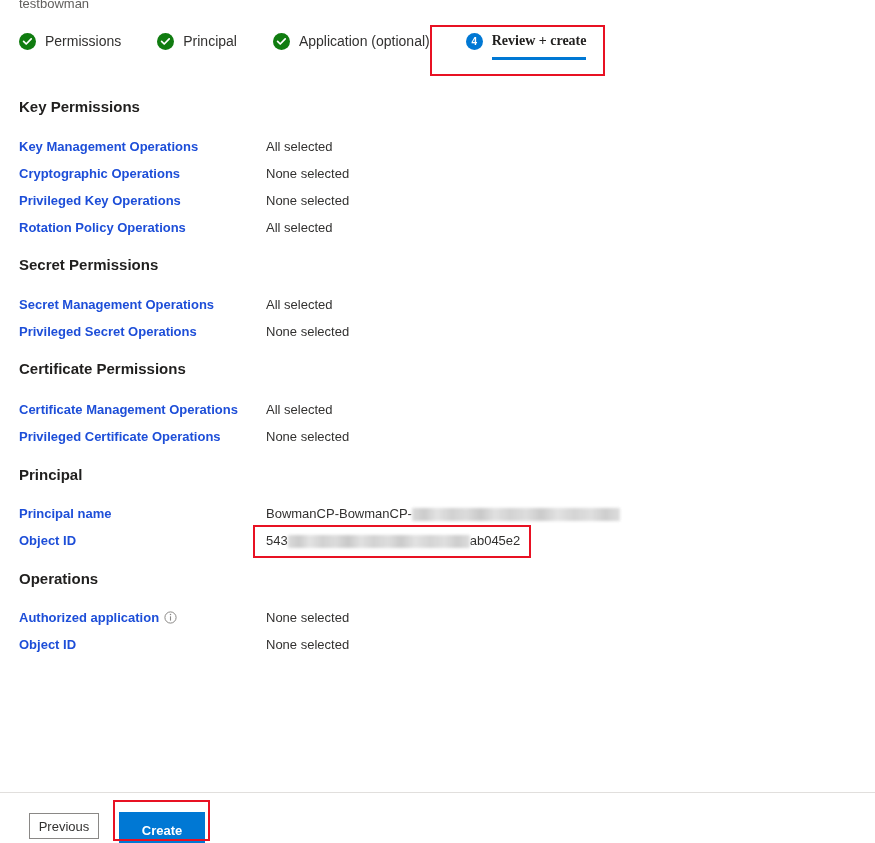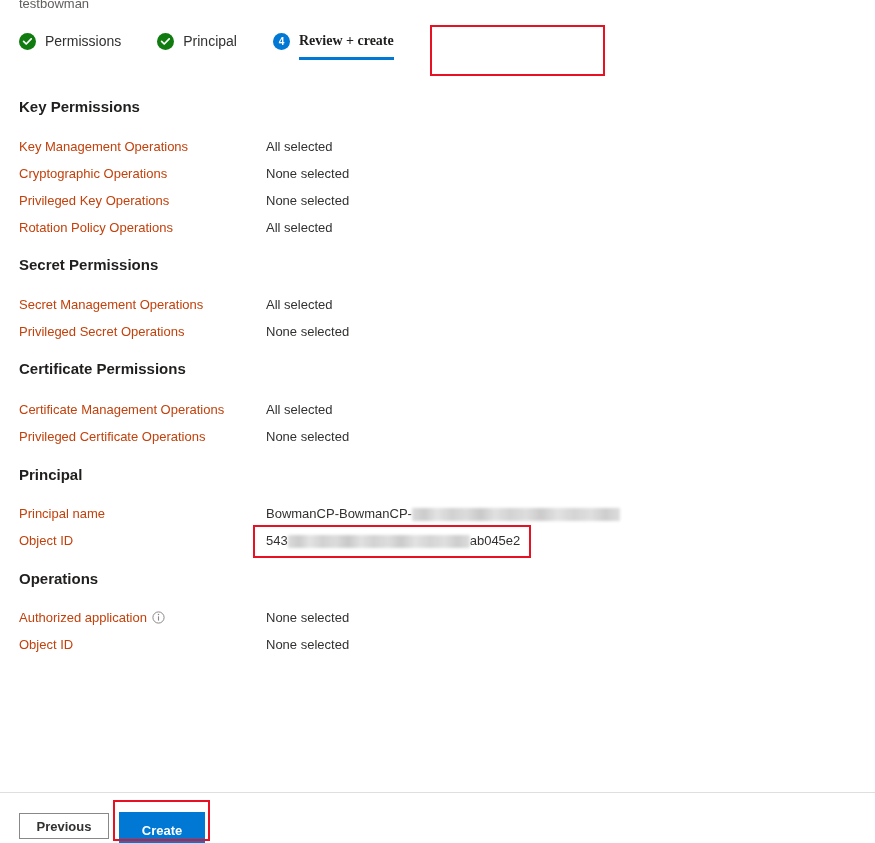--- a/index.html
+++ b/index.html
@@ -102,21 +102,22 @@
     height: 20px;
     font-size: 13px;
     line-height: 20px;
     color: #323130;
   }
   .row .label {
     position: absolute;
     left: 0;
     top: 0;
     white-space: nowrap;
-    color: #c2410c;
+    color: #1d4ed8;
+    font-weight: bold;
   }
   .row .value {
     position: absolute;
     left: 247px;
     top: 0;
     white-space: nowrap;
     color: #323130;
   }
 
   
@@ -157,28 +158,27 @@
     font-family: "Liberation Sans", sans-serif;
     font-size: 13px;
     line-height: 1;
     display: flex;
     align-items: center;
     justify-content: center;
     box-sizing: border-box;
     cursor: pointer;
   }
   .btn-previous {
-    left: 19px;
+    left: 29px;
     top: 813px;
-    width: 90px;
+    width: 70px;
     height: 26px;
     background: #ffffff;
     border: 1px solid #8a8886;
     color: #323130;
-    font-weight: bold;
   }
   .btn-create {
     left: 119px;
     top: 812px;
     width: 86px;
     height: 36px;
     background: #0078d4;
     border: 1px solid #0078d4;
     color: #ffffff;
     font-weight: bold;
@@ -215,20 +215,29 @@
   <div class="tab">
     <span class="tab-badge done">
       <svg width="11" height="11" viewBox="0 0 11 11" aria-hidden="true">
         <path d="M1.6 5.4 L4.2 8.0 L9.2 2.8" fill="none" stroke="#ffffff" stroke-width="1.7" stroke-linecap="round" stroke-linejoin="round"></path>
       </svg>
     </span>
     <span class="tab-label">Principal</span>
 
   </div>
 
+  <div class="tab">
+    <span class="tab-badge done">
+      <svg width="11" height="11" viewBox="0 0 11 11" aria-hidden="true">
+        <path d="M1.6 5.4 L4.2 8.0 L9.2 2.8" fill="none" stroke="#ffffff" stroke-width="1.7" stroke-linecap="round" stroke-linejoin="round"></path>
+      </svg>
+    </span>
+    <span class="tab-label">Application (optional)</span>
+
+  </div>
 
   <div class="tab active">
     <span class="tab-badge current">4</span>
     <span class="tab-label">Review + create</span>
     <span class="tab-underline"></span>
   </div>
 
 </div>
 
 <div class="section-title" style="top:97px">Key Permissions</div>

